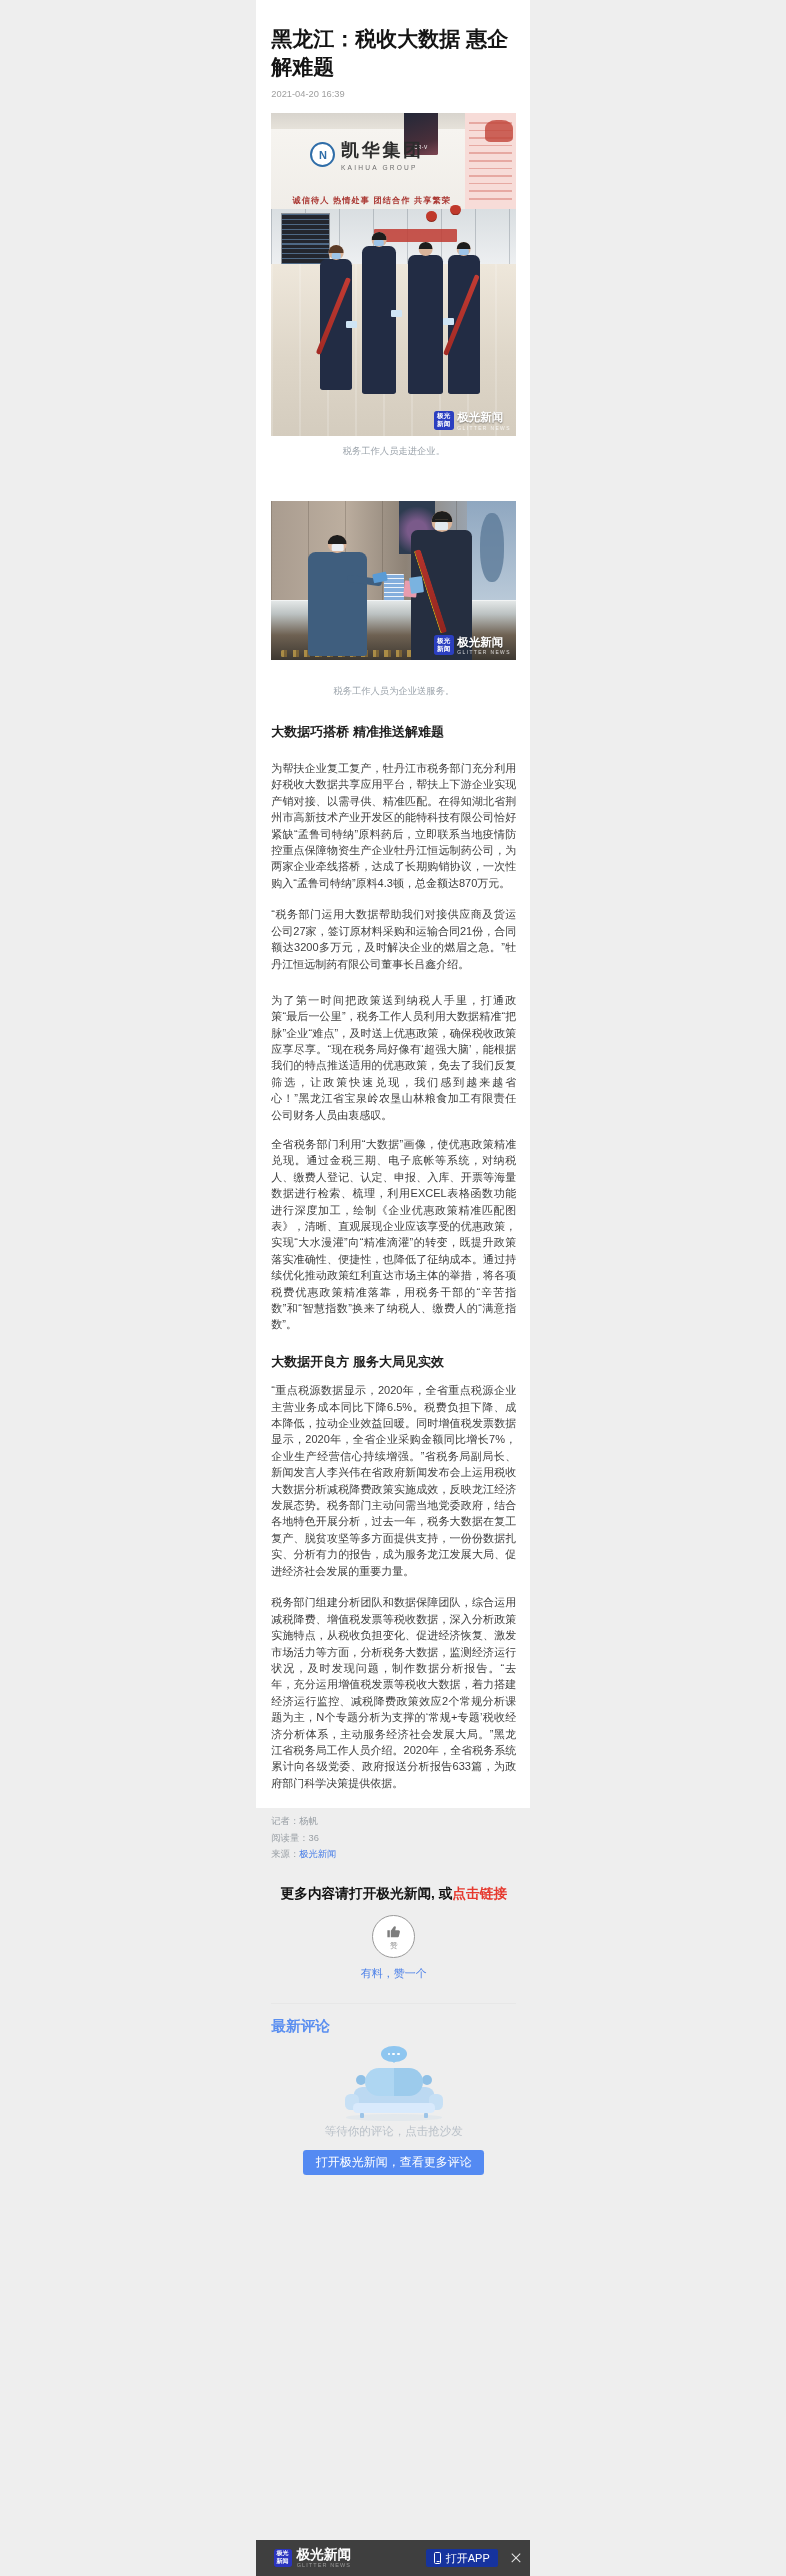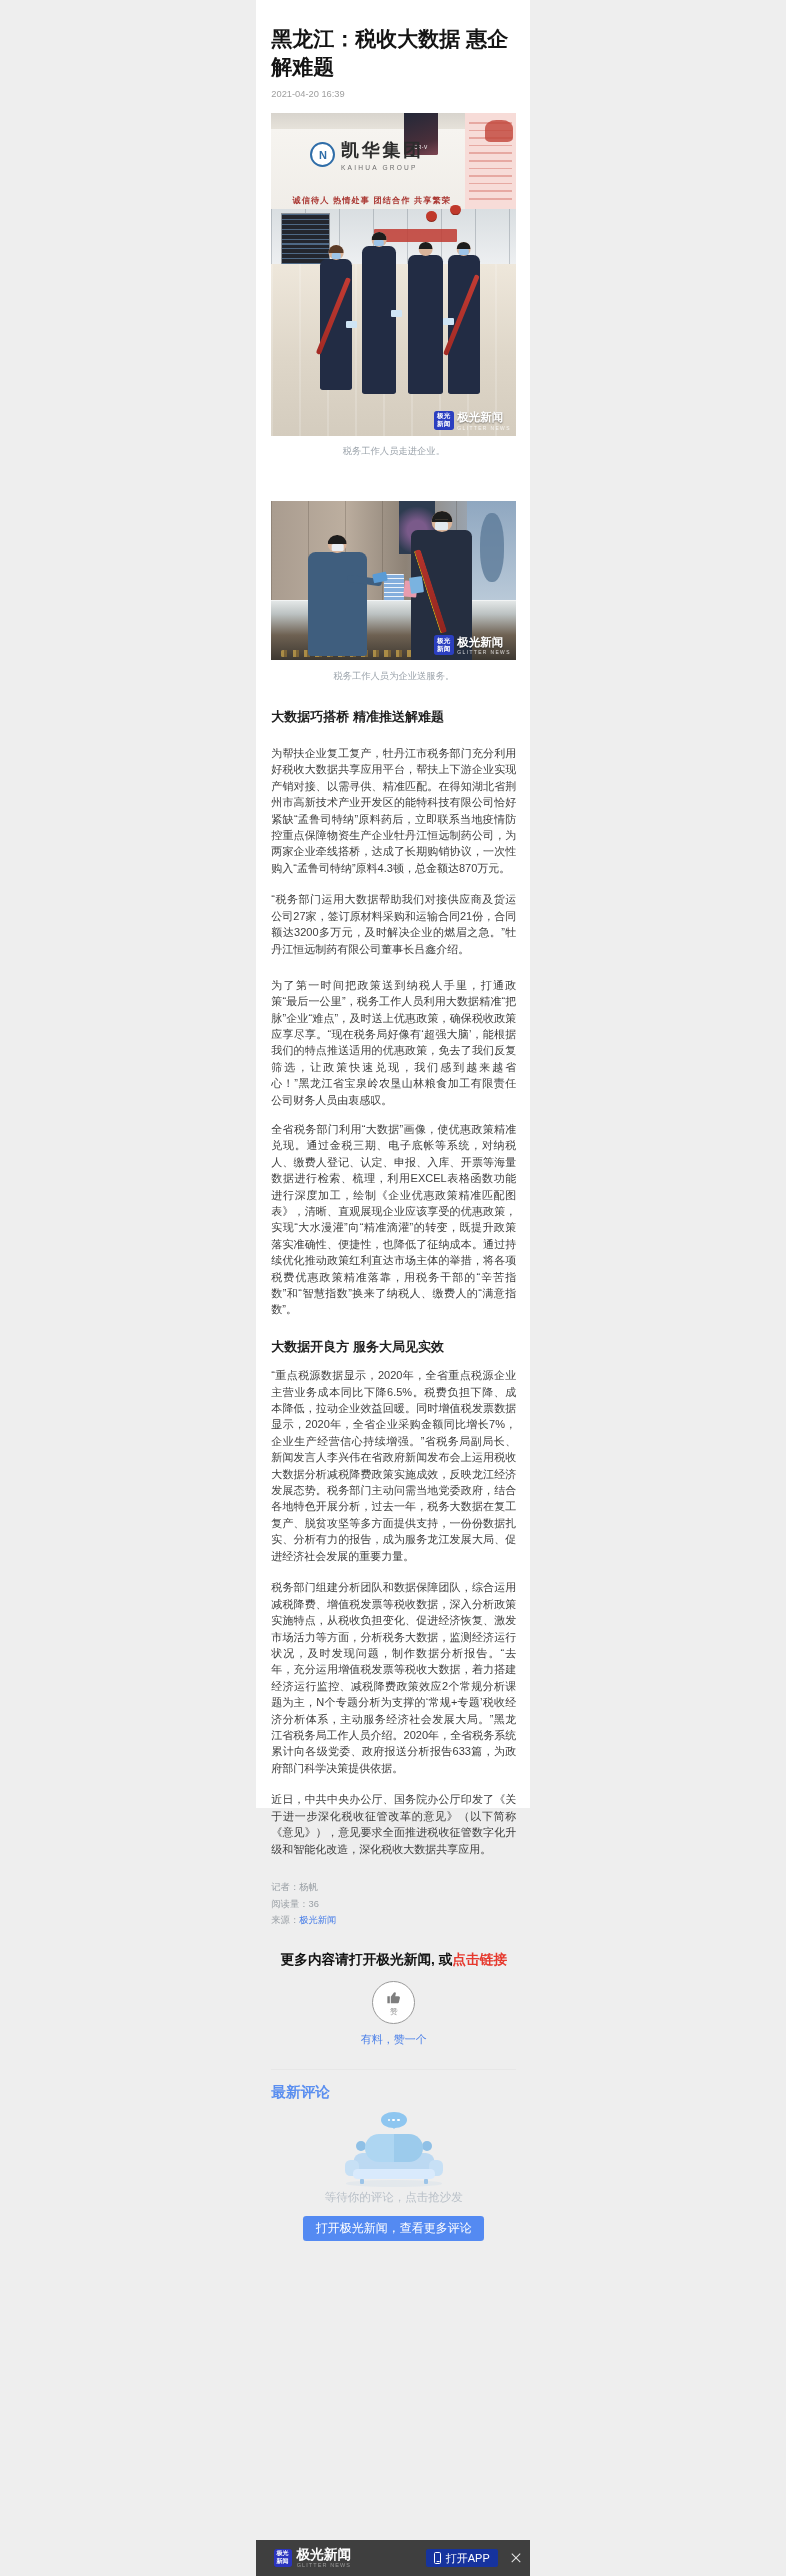--- a/index.html
+++ b/index.html
@@ -13,21 +13,21 @@
   .date { margin-top:6.6px; font-size:9.3px; line-height:13px; color:#9e9e9e; }
 
   .para { margin-top:15.3px; font-size:11px; line-height:16.4px; color:#3d3d3d; text-align:justify; }
   .para.first { margin-top:16.4px; }
   .subhead { font-size:13px; line-height:18.6px; font-weight:bold; color:#1f1f1f; }
 
   figure { position:relative; width:245px; overflow:hidden; background:#ccc; }
   .figure1 { margin-top:12px; height:323px; }
   .figure2 { margin-top:43px; height:159px; }
   .figcap { margin-top:8.7px; font-size:9.3px; line-height:14px; color:#9ba3ab; text-align:center; }
-  .figcap2 { margin-top:9px; }
+  .figcap2 { margin-top:24px; }
   .mt46 { margin-top:25px; }
   .mt36 { margin-top:19.7px; }
   .mt26 { margin-top:18px; }
   .mt24 { margin-top:13px; }
   .mt20 { margin-top:11px; }
 
   
   .ph-abs { position:absolute; }
   .ph1-ceiling { left:0; top:0; width:100%; height:5%; background:linear-gradient(#d8d4cd,#e6e2da); }
   .ph1-wall { left:0; top:5%; width:100%; height:25%; background:linear-gradient(#f6f4f0,#f0ede8); }
@@ -264,21 +264,20 @@
 
       <h2 class="subhead mt46">大数据巧搭桥 精准推送解难题</h2>
       <p class="para mt26">为帮扶企业复工复产，牡丹江市税务部门充分利用好税收大数据共享应用平台，帮扶上下游企业实现产销对接、以需寻供、精准匹配。在得知湖北省荆州市高新技术产业开发区的能特科技有限公司恰好紧缺“孟鲁司特纳”原料药后，立即联系当地疫情防控重点保障物资生产企业牡丹江恒远制药公司，为两家企业牵线搭桥，达成了长期购销协议，一次性购入“孟鲁司特纳”原料4.3顿，总金额达870万元。</p>
       <p class="para">“税务部门运用大数据帮助我们对接供应商及货运公司27家，签订原材料采购和运输合同21份，合同额达3200多万元，及时解决企业的燃眉之急。”牡丹江恒远制药有限公司董事长吕鑫介绍。</p>
       <p class="para mt36">为了第一时间把政策送到纳税人手里，打通政策“最后一公里”，税务工作人员利用大数据精准“把脉”企业“难点”，及时送上优惠政策，确保税收政策应享尽享。“现在税务局好像有‘超强大脑’，能根据我们的特点推送适用的优惠政策，免去了我们反复筛选，让政策快速兑现，我们感到越来越省心！”黑龙江省宝泉岭农垦山林粮食加工有限责任公司财务人员由衷感叹。</p>
       <p class="para mt24">全省税务部门利用“大数据”画像，使优惠政策精准兑现。通过金税三期、电子底帐等系统，对纳税人、缴费人登记、认定、申报、入库、开票等海量数据进行检索、梳理，利用EXCEL表格函数功能进行深度加工，绘制《企业优惠政策精准匹配图表》，清晰、直观展现企业应该享受的优惠政策，实现“大水漫灌”向“精准滴灌”的转变，既提升政策落实准确性、便捷性，也降低了征纳成本。通过持续优化推动政策红利直达市场主体的举措，将各项税费优惠政策精准落靠，用税务干部的“辛苦指数”和“智慧指数”换来了纳税人、缴费人的“满意指数”。</p>
 
       <h2 class="subhead mt36">大数据开良方 服务大局见实效</h2>
       <p class="para mt20">“重点税源数据显示，2020年，全省重点税源企业主营业务成本同比下降6.5%。税费负担下降、成本降低，拉动企业效益回暖。同时增值税发票数据显示，2020年，全省企业采购金额同比增长7%，企业生产经营信心持续增强。”省税务局副局长、新闻发言人李兴伟在省政府新闻发布会上运用税收大数据分析减税降费政策实施成效，反映龙江经济发展态势。税务部门主动问需当地党委政府，结合各地特色开展分析，过去一年，税务大数据在复工复产、脱贫攻坚等多方面提供支持，一份份数据扎实、分析有力的报告，成为服务龙江发展大局、促进经济社会发展的重要力量。</p>
       <p class="para">税务部门组建分析团队和数据保障团队，综合运用减税降费、增值税发票等税收数据，深入分析政策实施特点，从税收负担变化、促进经济恢复、激发市场活力等方面，分析税务大数据，监测经济运行状况，及时发现问题，制作数据分析报告。“去年，充分运用增值税发票等税收大数据，着力搭建经济运行监控、减税降费政策效应2个常规分析课题为主，N个专题分析为支撑的‘常规+专题’税收经济分析体系，主动服务经济社会发展大局。”黑龙江省税务局工作人员介绍。2020年，全省税务系统累计向各级党委、政府报送分析报告633篇，为政府部门科学决策提供依据。</p>
-      <p class="para">近日，中共中央办公厅、国务院办公厅印发了《关于进一步深化税收征管改革的意见》（以下简称《意见》），意见要求全面推进税收征管数字化升级和智能化改造，深化税收大数据共享应用。</p>
 
       <div class="meta">
         <div>记者：杨帆</div>
         <div>阅读量：36</div>
         <div><span>来源：</span><span class="src-link">极光新闻</span></div>
       </div>
 
       <div class="more-line">
         <span>更多内容请打开极光新闻, 或</span><span class="more-link">点击链接</span>
       </div>

